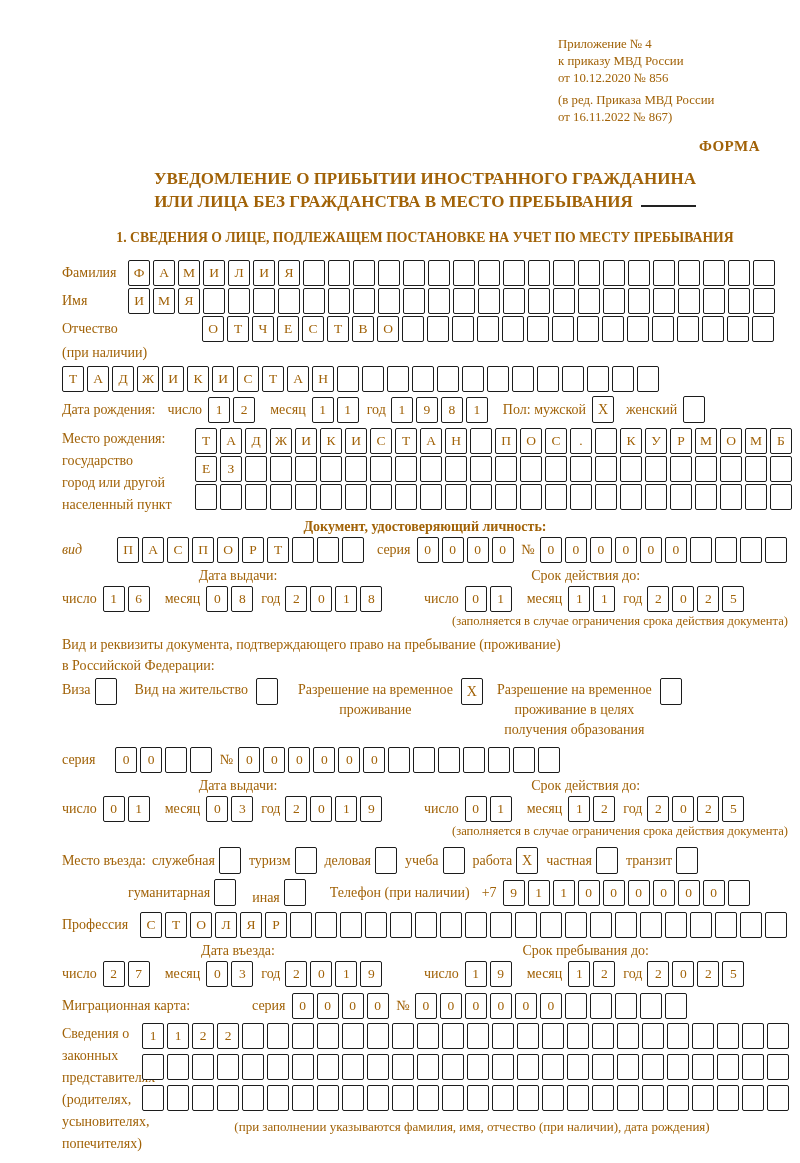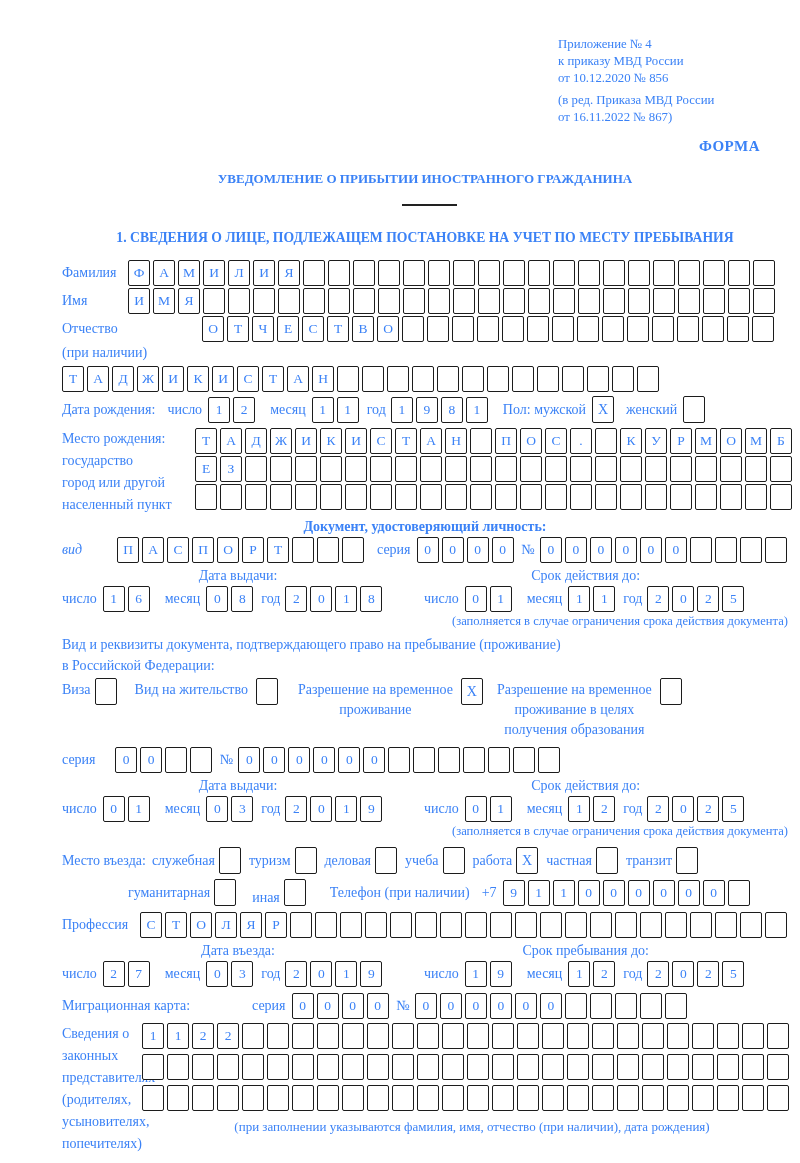--- a/index.html
+++ b/index.html
@@ -1,26 +1,26 @@
 <!DOCTYPE html>
 <html><head>
 <meta charset="utf-8">
 <style>
   html,body{margin:0;padding:0;background:#888;}
   .page{
     width:800px;height:1163px;background:#ffffff;box-sizing:border-box;
     padding:36px 12px 0 62px;margin:0 auto;
-    font-family:"Liberation Serif","DejaVu Serif",serif;color:#3b82f6;font-size:14px;
+    font-family:"Liberation Serif","DejaVu Serif",serif;color:#a16207;font-size:14px;
     position:relative;overflow:hidden;
   }
   
   .appendix{margin-left:496px;font-size:12.8px;line-height:17px;}
   .appendix .rev{margin-top:5px;}
   .forma{margin-top:12px;text-align:right;padding-right:28px;font-weight:bold;font-size:15px;letter-spacing:.5px;}
-  .title{margin-top:12px;text-align:center;font-weight:bold;font-size:13px;line-height:23px;}
+  .title{margin-top:12px;text-align:center;font-weight:bold;font-size:17px;line-height:23px;}
   .blankline{display:inline-block;width:55px;border-bottom:2px solid #222;height:13px;margin-left:8px;}
   .section1{margin-top:17px;text-align:center;font-weight:bold;font-size:13.7px;white-space:nowrap;}
   
   .frow{display:flex;align-items:flex-start;margin-top:2px;}
   .flabel{font-size:14px;line-height:26px;flex:0 0 auto;}
   .mlabel{font-size:14px;line-height:22px;flex:0 0 auto;}
   .lab-surname,.lab-name{width:66px;}
   .lab-pat{width:140px;}
   .lab-cit{width:121px;}
   .lab-bp{width:133px;}
@@ -78,21 +78,21 @@
     <div class="rev">
       <div>(в ред. Приказа МВД России</div>
       <div>от 16.11.2022 № 867)</div>
     </div>
   </div>
 
   <div class="forma">ФОРМА</div>
 
   <div class="title">
     <div>УВЕДОМЛЕНИЕ О ПРИБЫТИИ ИНОСТРАННОГО ГРАЖДАНИНА</div>
-    <div><span class="blankline"></span></div>
+    <div><span>ИЛИ ЛИЦА БЕЗ ГРАЖДАНСТВА В МЕСТО ПРЕБЫВАНИЯ</span><span class="blankline"></span></div>
   </div>
 
   <div class="section1">1. СВЕДЕНИЯ О ЛИЦЕ, ПОДЛЕЖАЩЕМ ПОСТАНОВКЕ НА УЧЕТ ПО МЕСТУ ПРЕБЫВАНИЯ</div>
 
   <div class="frow" style="margin-top:14px;">
     <span class="flabel lab-surname">Фамилия</span>
     <span class="grid">
         <span class="cell">Ф</span>
         <span class="cell">А</span>
         <span class="cell">М</span>

